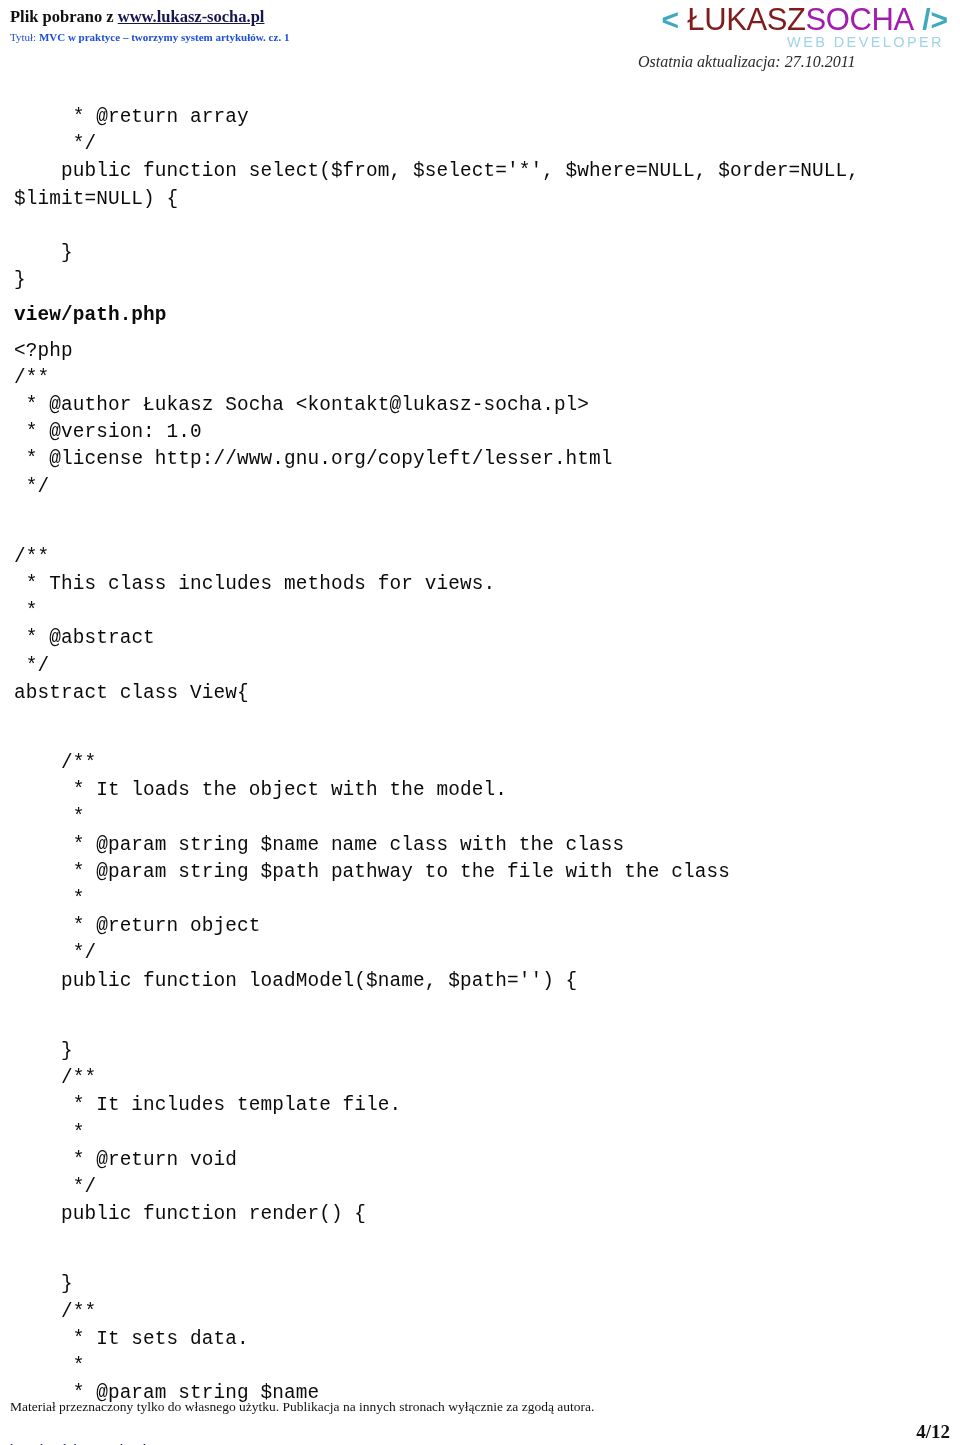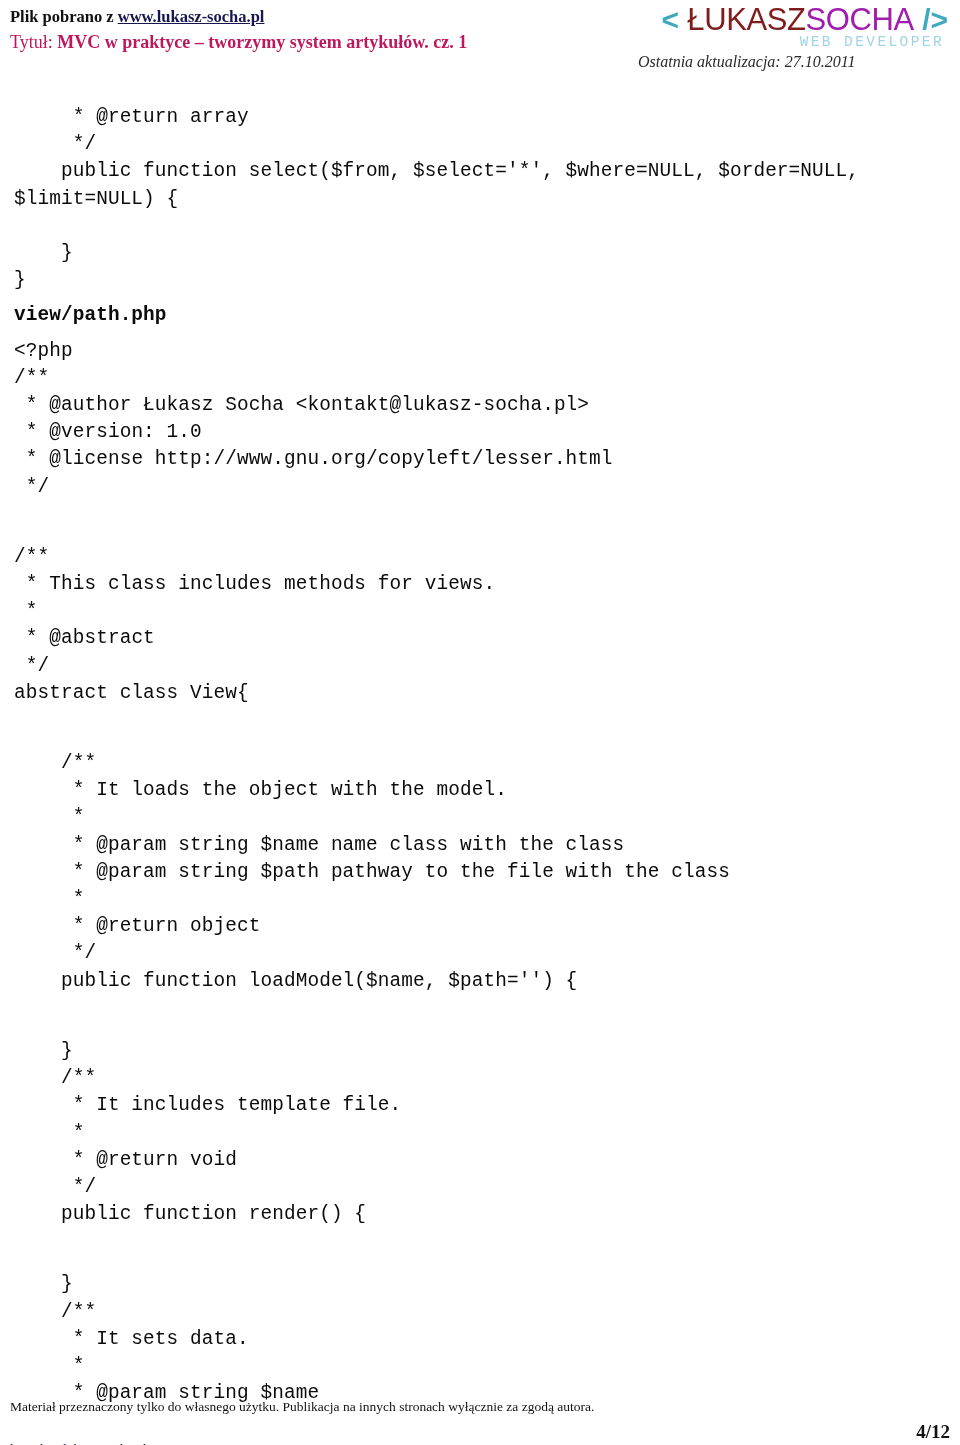--- a/index.html
+++ b/index.html
@@ -49,22 +49,22 @@
     white-space: nowrap;
   }
   .hdr-link {
     color: #17174f;
     font-weight: bold;
     text-decoration: underline;
     cursor: pointer;
   }
   .hdr-line2 {
     font-family: "Liberation Serif", serif;
-    font-size: 18px;
-    color: #be185d;
+    font-size: 11px;
+    color: #1d4ed8;
     line-height: 1.4;
     margin-top: 2px;
     white-space: nowrap;
   }
   .hdr-line2 .title-label { font-weight: normal; }
   .hdr-line2 .title-value { font-weight: bold; }
 
   
   .header-right {
     position: absolute;
@@ -98,21 +98,21 @@
   }
   .logo-first {
     color: #7f1d1d;
     font-weight: 300;
   }
   .logo-second {
     color: #a21caf;
     font-weight: normal;
   }
   .logo-sub {
-    font-family: Liberation Mono, monospace;
+    font-family: Liberation Sans, sans-serif;
     font-size: 14.5px;
     letter-spacing: 2.4px;
     color: #9fd4e4;
     text-align: right;
     padding-right: 6px;
     margin-top: -4px;
     white-space: nowrap;
   }
   .logo-update {
     font-family: "Liberation Serif", serif;

